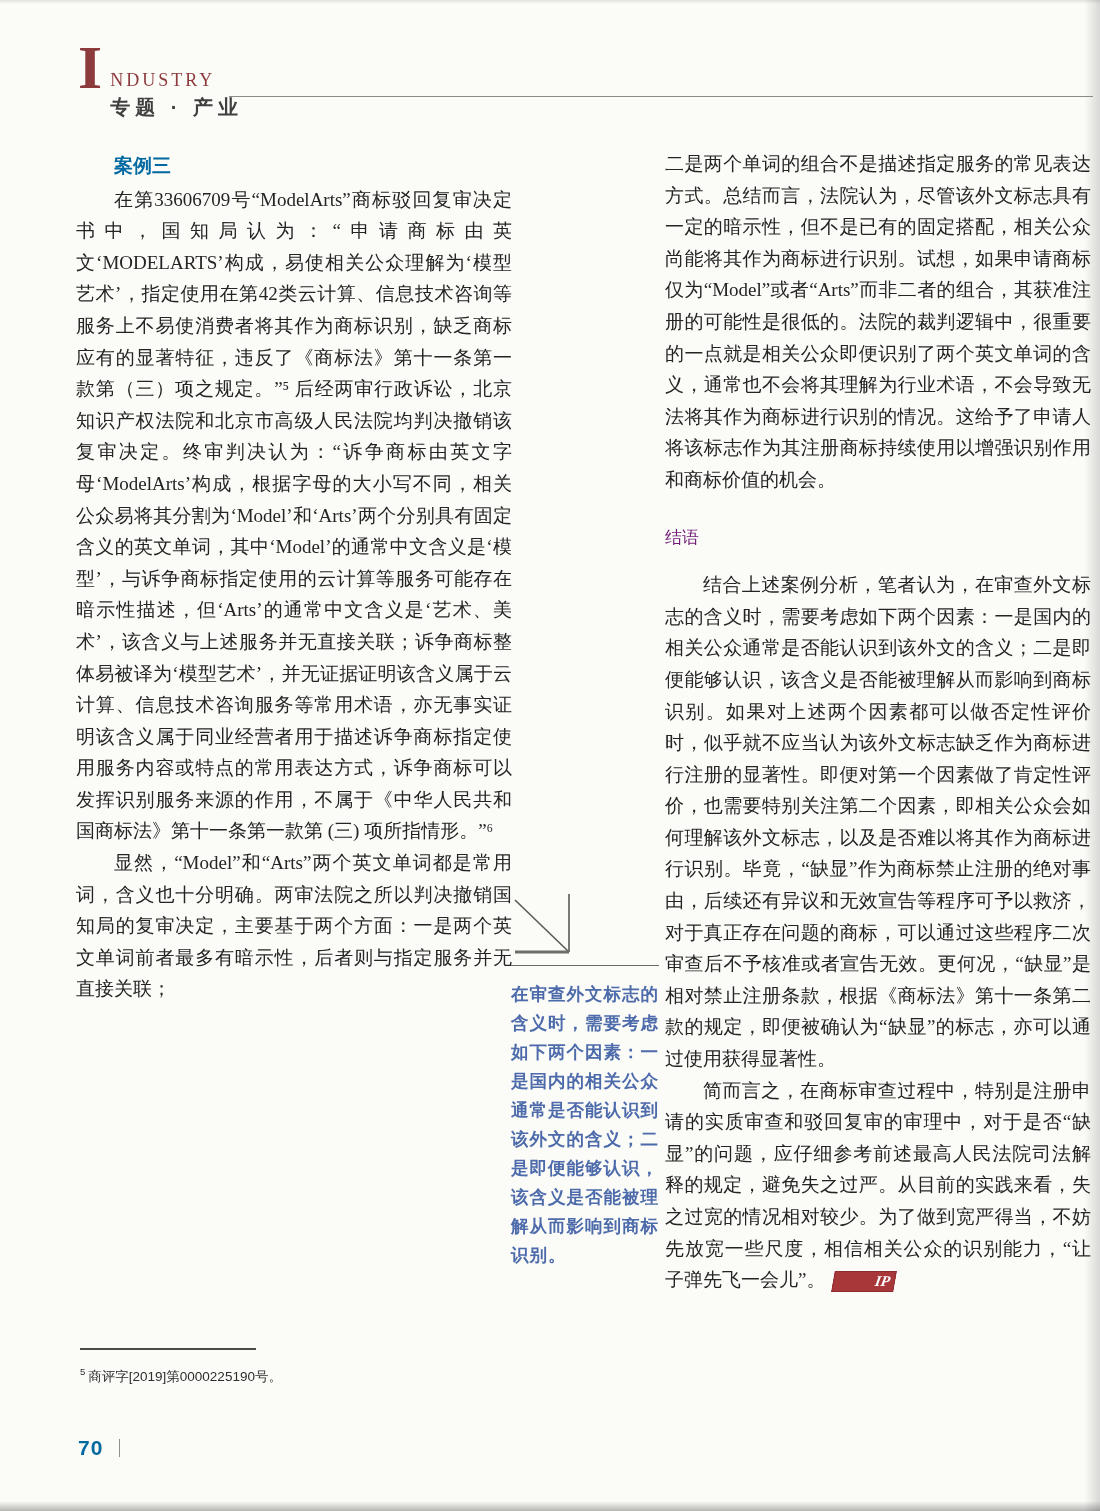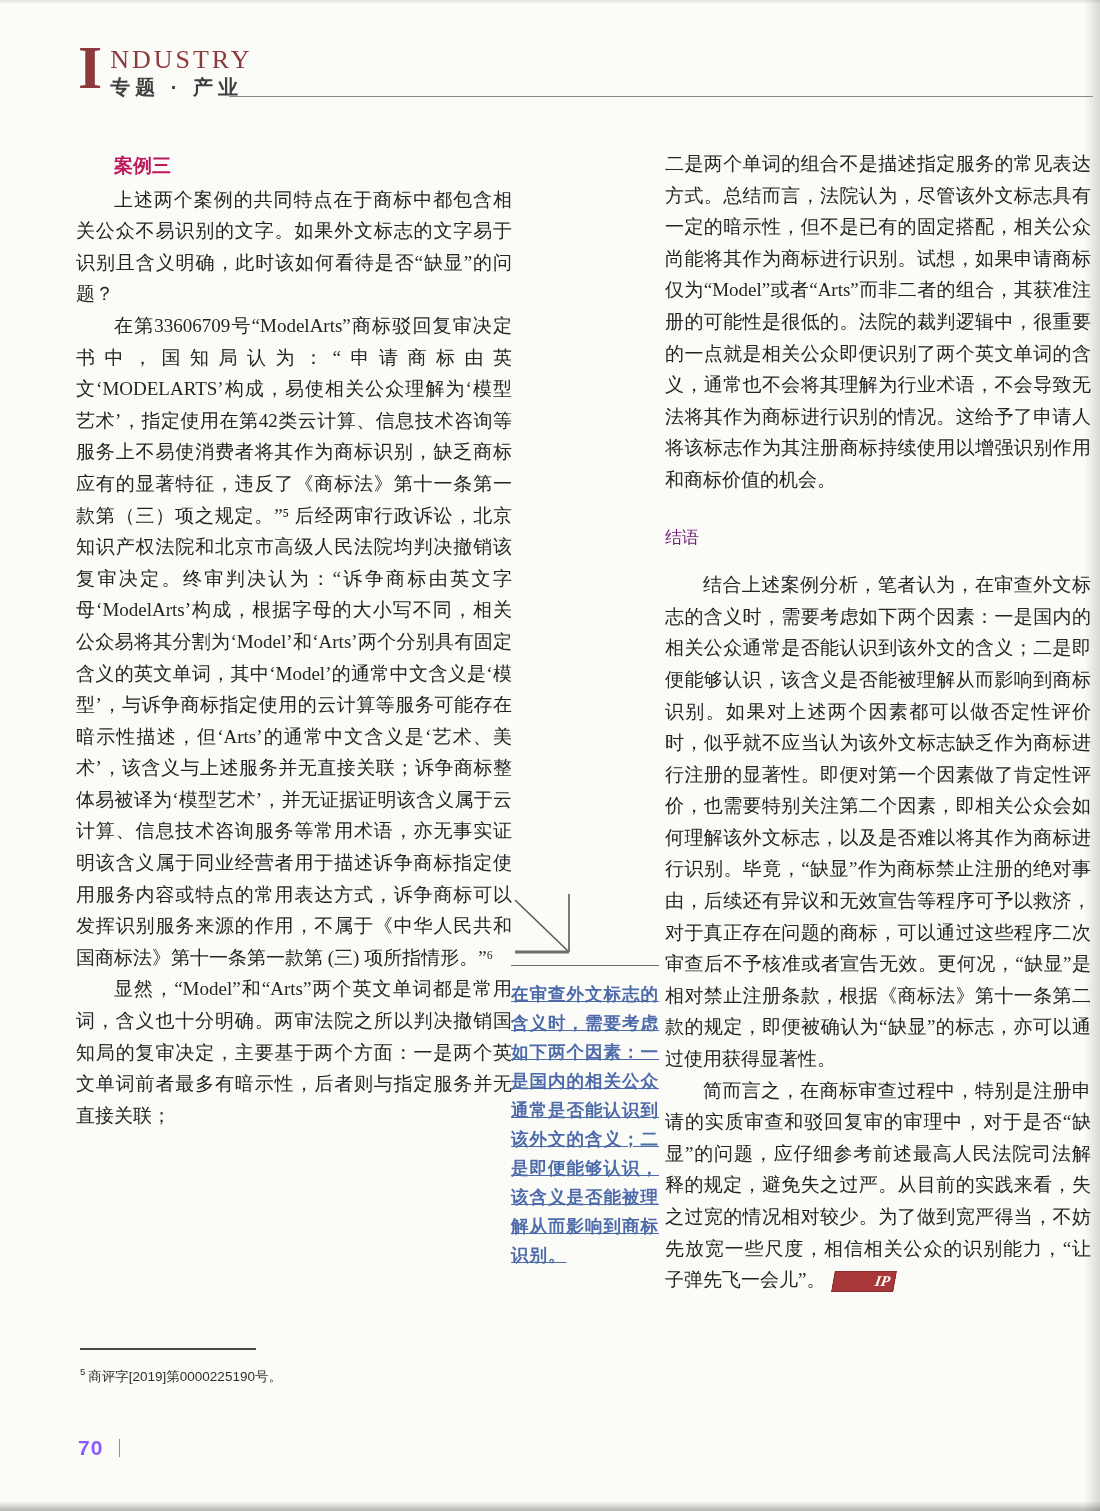--- a/index.html
+++ b/index.html
@@ -17,71 +17,71 @@
   .edge-top{position:absolute;left:0;top:0;width:100%;height:4px;
     background:linear-gradient(to bottom,rgba(0,0,0,0.10),rgba(0,0,0,0));}
 
   
   .masthead{position:absolute;left:78px;top:38px;display:flex;align-items:flex-start;}
   .masthead .initial{
     font-size:62px;line-height:58px;font-weight:bold;color:#8d3a3d;
     font-family:"Liberation Serif","DejaVu Serif",serif;margin-right:8px;}
   .masthead .right-stack{display:flex;flex-direction:column;padding-top:8px;}
   .masthead .word-rest{
-    font-size:26px;line-height:28px;color:#8d3a3d;letter-spacing:3px;
-    font-family:"Liberation Serif","DejaVu Serif",serif;}
+    font-size:18px;line-height:28px;color:#8d3a3d;letter-spacing:3px;
+    font-family:"Liberation Serif","DejaVu Serif",serif;margin-top:20px;}
   .masthead .section{
     font-size:20px;line-height:26px;color:#3f3f3f;letter-spacing:5px;
     font-family:"Liberation Sans","DejaVu Sans",sans-serif;font-weight:bold;}
   .header-rule{position:absolute;left:229px;top:96px;width:864px;height:1px;background:#8a8a86;}
 
   
   .col{position:absolute;text-align:justify;font-size:19px;line-height:31.6px;}
   .col p{margin:0;}
   .left-col{left:76px;top:148px;width:436px;}
   .right-col{left:665px;top:148px;width:426px;}
   .body-p{text-indent:2em;}
   .body-p.no-indent{text-indent:0;}
   .case-heading{
     text-indent:2em;font-weight:bold;
     font-family:"Liberation Sans","DejaVu Sans",sans-serif;
-    font-size:19px;margin:2px 0 2px 0 !important;color:#be185d;}
+    font-size:19px;margin:2px 0 2px 0 !important;color:#0369a1;}
   .conclusion-heading{
     font-weight:normal;font-family:"Liberation Sans","DejaVu Sans",sans-serif;
     font-size:17px;margin:26px 0 16px 0 !important;color:#701a75;text-indent:0;}
 
   
   .pull-quote{position:absolute;left:511px;top:892px;width:148px;}
   .pq-arrow{display:block;margin-left:2px;}
   .pq-rule{width:148px;height:0;border-top:1.6px solid #6b6b68;margin:11px 0 14px 0;}
   .pq-text{
     margin:0;color:#4d6baa;font-weight:bold;text-align:justify;
     font-family:"Liberation Sans","DejaVu Sans",sans-serif;
-    font-size:17.5px;line-height:29px;letter-spacing:1px;text-decoration:underline;}
+    font-size:17.5px;line-height:29px;letter-spacing:1px;}
 
   
   .end-mark{
     display:inline-block;background:#a8373a;color:#fff;
     font-family:"Liberation Serif","DejaVu Serif",serif;
     font-weight:bold;font-style:italic;font-size:15px;line-height:18px;
     padding:1px 5px 2px 4px;margin-left:8px;transform:skewX(-10deg);
     box-shadow:0 0 0 1px #8d2d30 inset;}
 
   
   .footnotes{position:absolute;left:80px;top:1348px;width:420px;
     font-family:"Liberation Sans","DejaVu Sans",sans-serif;
     font-size:13.5px;line-height:27px;color:#2d2d2d;}
   .fn-rule{width:176px;height:0;border-top:2px solid #4a4a48;margin-bottom:8px;}
   .footnotes p{margin:0;}
   .footnotes sup{font-size:9.5px;margin-right:3px;}
 
   
   .footer{position:absolute;left:78px;top:1436px;display:flex;align-items:center;
     font-family:"Liberation Sans","DejaVu Sans",sans-serif;}
-  .page-num{font-size:21px;font-weight:bold;color:#8b5cf6;letter-spacing:1px;}
+  .page-num{font-size:21px;font-weight:bold;color:#0369a1;letter-spacing:1px;}
   .footer-bar{width:1px;height:18px;background:#8f8f8b;margin-left:16px;}
 </style>
 </head>
 <body>
 
 <div class="page">
 
   <div class="edge-right"></div>
   <div class="edge-bottom"></div>
   <div class="edge-top"></div>
@@ -90,21 +90,20 @@
     <span class="initial">I</span>
     <span class="right-stack">
       <span class="word-rest">NDUSTRY</span>
       <span class="section">专题 · 产业</span>
     </span>
   </div>
   <div class="header-rule"></div>
 
   <div class="col left-col">
     <p class="case-heading">案例三</p>
-    <p class="body-p">上述两个案例的共同特点在于商标中都包含相关公众不易识别的文字。如果外文标志的文字易于识别且含义明确，此时该如何看待是否“缺显”的问题？</p>
     <p class="body-p">在第33606709号“ModelArts”商标驳回复审决定书中，国知局认为：“申请商标由英文‘MODELARTS’构成，易使相关公众理解为‘模型艺术’，指定使用在第42类云计算、信息技术咨询等服务上不易使消费者将其作为商标识别，缺乏商标应有的显著特征，违反了《商标法》第十一条第一款第（三）项之规定。”⁵ 后经两审行政诉讼，北京知识产权法院和北京市高级人民法院均判决撤销该复审决定。终审判决认为：“诉争商标由英文字母‘ModelArts’构成，根据字母的大小写不同，相关公众易将其分割为‘Model’和‘Arts’两个分别具有固定含义的英文单词，其中‘Model’的通常中文含义是‘模型’，与诉争商标指定使用的云计算等服务可能存在暗示性描述，但‘Arts’的通常中文含义是‘艺术、美术’，该含义与上述服务并无直接关联；诉争商标整体易被译为‘模型艺术’，并无证据证明该含义属于云计算、信息技术咨询服务等常用术语，亦无事实证明该含义属于同业经营者用于描述诉争商标指定使用服务内容或特点的常用表达方式，诉争商标可以发挥识别服务来源的作用，不属于《中华人民共和国商标法》第十一条第一款第 (三) 项所指情形。”⁶</p>
     <p class="body-p">显然，“Model”和“Arts”两个英文单词都是常用词，含义也十分明确。两审法院之所以判决撤销国知局的复审决定，主要基于两个方面：一是两个英文单词前者最多有暗示性，后者则与指定服务并无直接关联；</p>
   </div>
 
   <div class="pull-quote">
     <svg class="pq-arrow" width="62" height="62" viewBox="0 0 62 62">
       <line x1="2" y1="8" x2="56" y2="60" stroke="#5a5a57" stroke-width="1.6"></line>
       <line x1="56" y1="2" x2="56" y2="60" stroke="#5a5a57" stroke-width="1.6"></line>
       <line x1="2" y1="60" x2="56" y2="60" stroke="#6e6e6a" stroke-width="3"></line>
     </svg>

